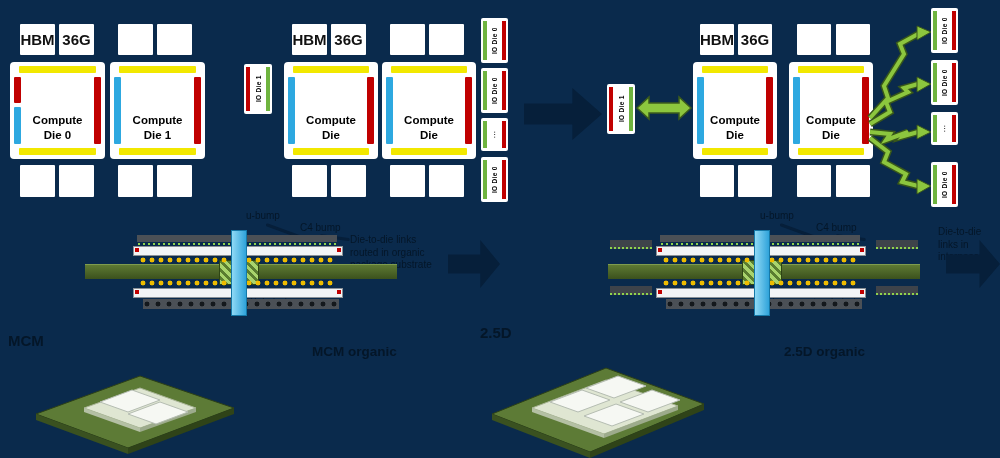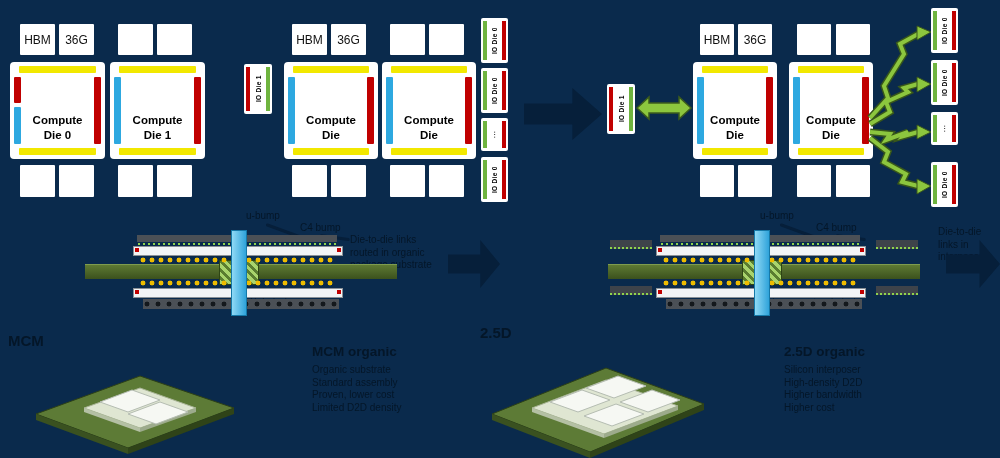--- a/index.html
+++ b/index.html
@@ -4,21 +4,21 @@
 <style>
   html,body{margin:0;padding:0;}
   .canvas{
     position:relative;width:1000px;height:458px;overflow:hidden;
     background:#0a2a4c;
     font-family:"Liberation Sans", sans-serif;
   }
   
   .sq{position:absolute;background:#ffffff;border-radius:1px;}
   .sq.lbl{display:flex;align-items:center;justify-content:center;
-          font-size:12px;font-weight:400;color:#111;}
+          font-size:15px;font-weight:700;color:#111;}
   
   .cdie{position:absolute;background:#ffffff;border-radius:4px;}
   .cdie .txt{position:absolute;inset:0;display:flex;align-items:center;justify-content:center;
              text-align:center;font-size:11.5px;font-weight:700;color:#000;
              white-space:pre-line;line-height:1.3;margin-top:35px;}
   .st{position:absolute;border-radius:1px;}
   .st.ytop{left:9px;right:9px;top:4px;height:7px;background:#f2e800;}
   .st.ybot{left:9px;right:9px;bottom:4px;height:7px;background:#f2e800;}
   .st.lblue{left:4px;top:15px;bottom:15px;width:7px;background:#2da8e0;}
   .st.rred{right:4px;top:15px;bottom:15px;width:7px;background:#c00000;}
@@ -95,30 +95,22 @@
 links in
 interposer</div>
   <div class="faint" style="left:764px;top:296px;">Interposer + substrate</div>
 
   <div class="blockarrow" style="left:448px;top:240px;width:52px;height:48px;"></div>
   <div class="blockarrow" style="left:946px;top:240px;width:54px;height:48px;"></div>
   <div class="blockarrow" style="left:524px;top:88px;width:78px;height:52px;"></div>
 
   <div class="faint big" style="left:8px;top:332px;">MCM</div>
   <div class="faint ttl" style="left:312px;top:344px;">MCM organic</div>
-  <div class="faint" style="left:312px;top:364px;width:150px;">Organic substrate
-Standard assembly
-Proven, lower cost
-Limited D2D density</div>
   <div class="faint big" style="left:480px;top:324px;">2.5D</div>
   <div class="faint ttl" style="left:784px;top:344px;">2.5D organic</div>
-  <div class="faint" style="left:784px;top:364px;width:200px;">Silicon interposer
-High-density D2D
-Higher bandwidth
-Higher cost</div>
 
   <div class="sq lbl" style="left:20px;top:24px;width:35px;height:31px;">HBM</div>
   <div class="sq lbl" style="left:59px;top:24px;width:35px;height:31px;">36G</div>
   <div class="sq" style="left:118px;top:24px;width:35px;height:31px;"></div>
   <div class="sq" style="left:157px;top:24px;width:35px;height:31px;"></div>
 
   <div class="cdie" style="left:10px;top:62px;width:95px;height:97px;">
     <i class="st ytop"></i>
     <i class="st ybot"></i>
     <i class="st lred-top"></i>

